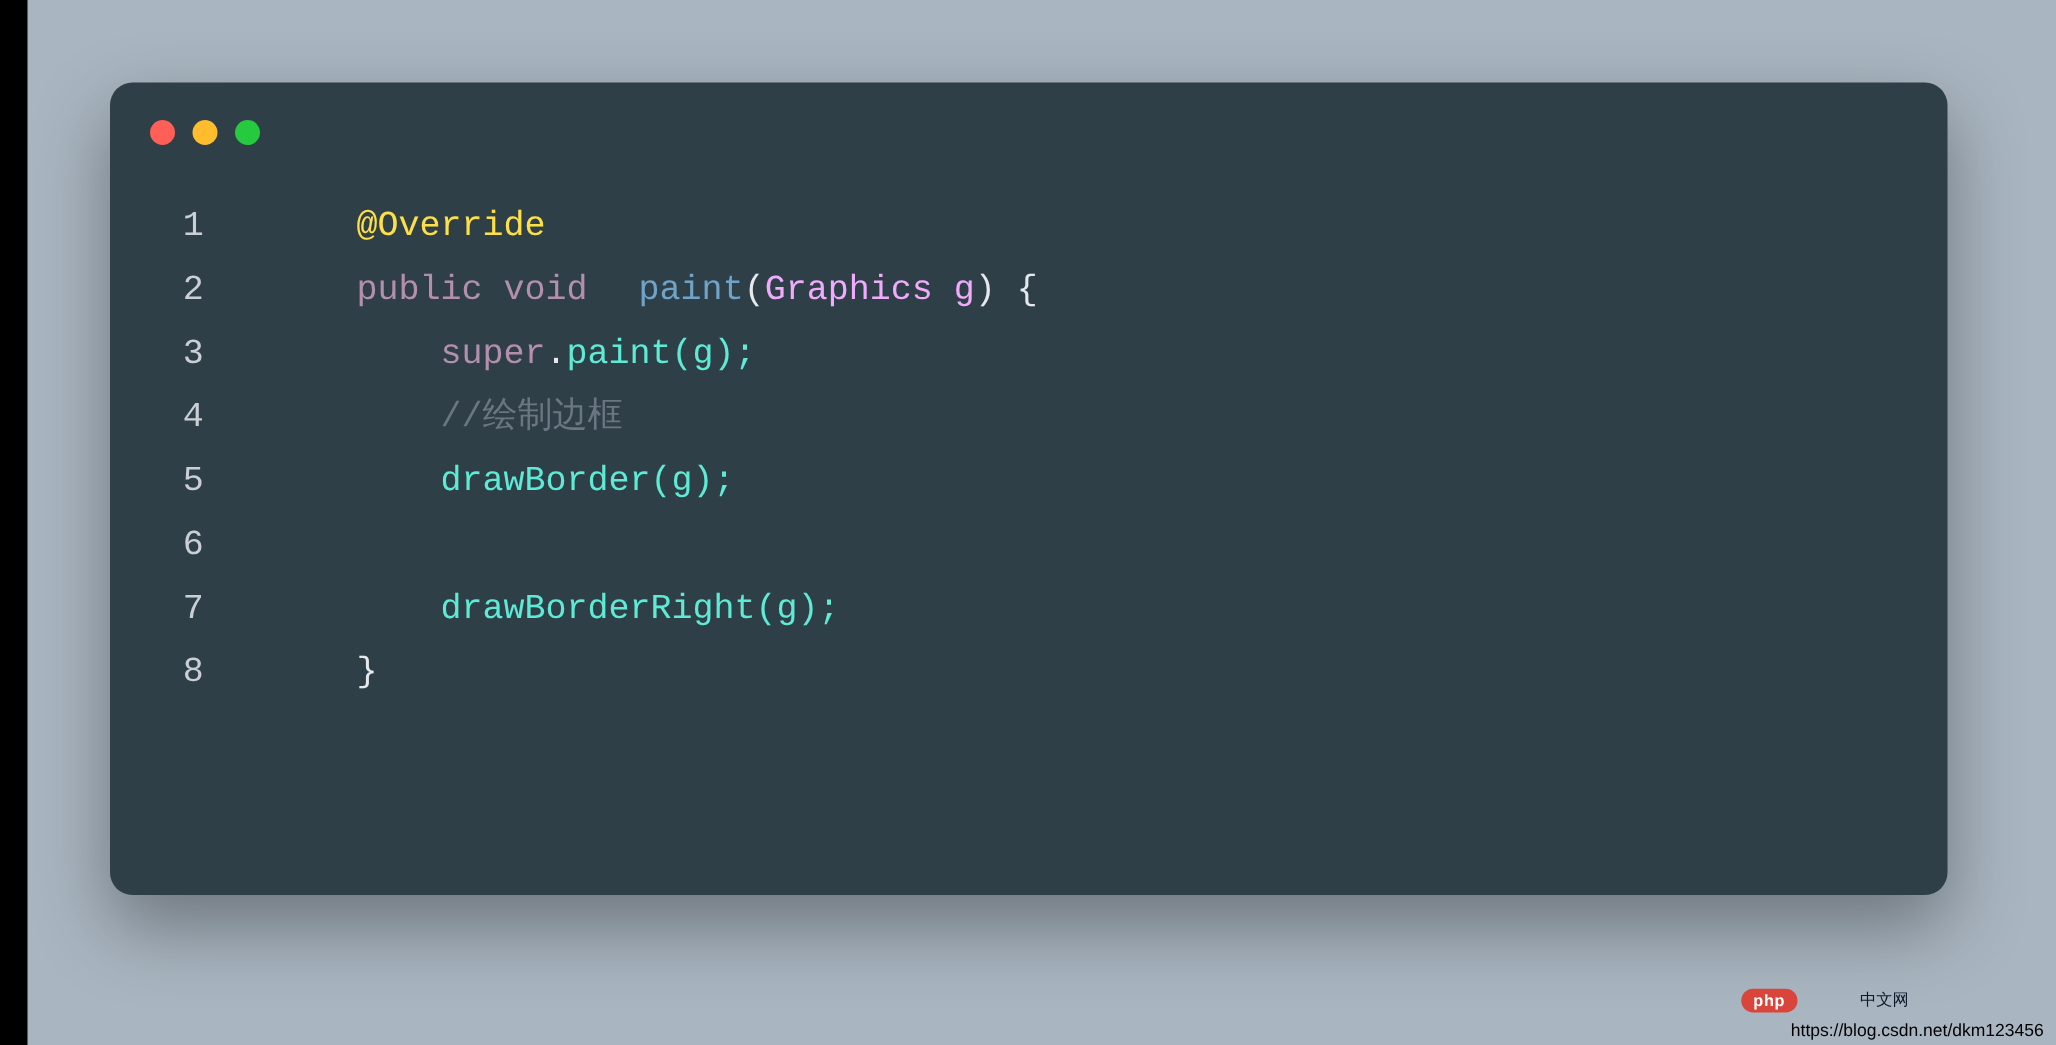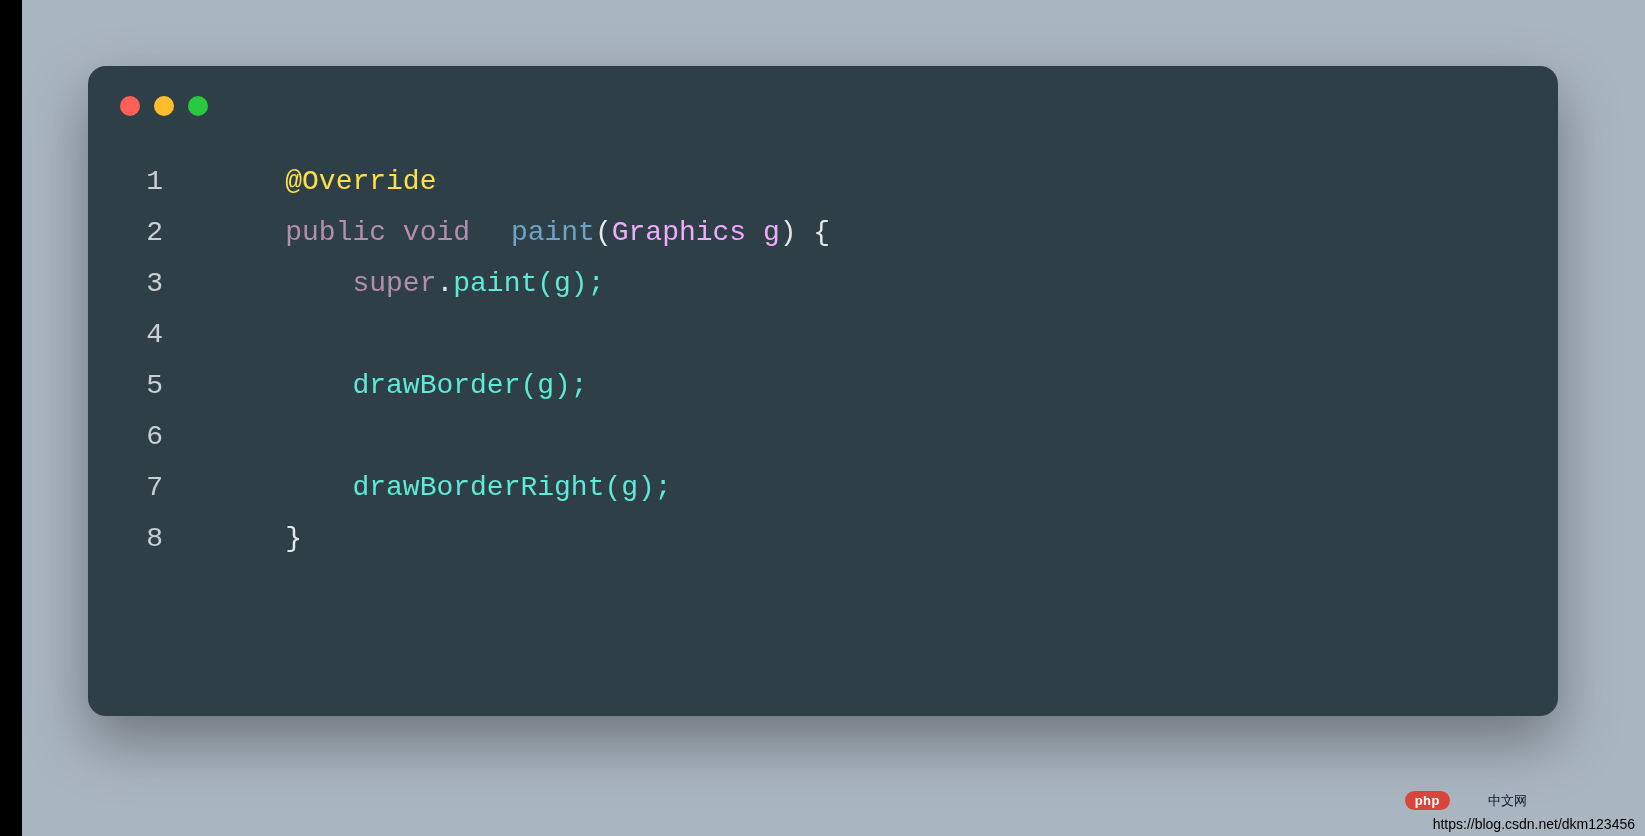--- a/index.html
+++ b/index.html
@@ -78,22 +78,22 @@
     bottom: 4px;
     font-family: Arial, sans-serif;
     font-size: 14px;
     color: #000000;
   }
   .watermark-badge {
     position: absolute;
     right: 118px;
     bottom: 26px;
     display: flex;
-    align-items: flex-end;
-    gap: 4px;
+    align-items: flex-start;
+    gap: 16px;
   }
   .badge-pill {
     background: #d9453a;
     color: #fff;
     font-family: Arial, sans-serif;
     font-size: 13px;
     font-weight: bold;
     padding: 2px 10px;
     border-radius: 10px;
     letter-spacing: 0.5px;
@@ -125,20 +125,21 @@
       <div class="code-line">
         <span class="gutter">2</span>
         <span class="code">    <span class="tok-keyword">public</span><span> </span><span class="tok-keyword">void</span><span> </span><span class="tok-funcname">paint</span><span class="tok-punct">(</span><span class="tok-type">Graphics g</span><span class="tok-punct">) {</span></span>
       </div>
       <div class="code-line">
         <span class="gutter">3</span>
         <span class="code">        <span class="tok-super">super</span><span class="tok-punct">.</span><span class="tok-call">paint(g);</span></span>
       </div>
       <div class="code-line">
         <span class="gutter">4</span>
+        <span class="code">        <span class="tok-comment">//绘制边框</span></span>
       </div>
       <div class="code-line">
         <span class="gutter">5</span>
         <span class="code">        <span class="tok-call">drawBorder(g);</span></span>
       </div>
       <div class="code-line">
         <span class="gutter">6</span>
       </div>
       <div class="code-line">
         <span class="gutter">7</span>

